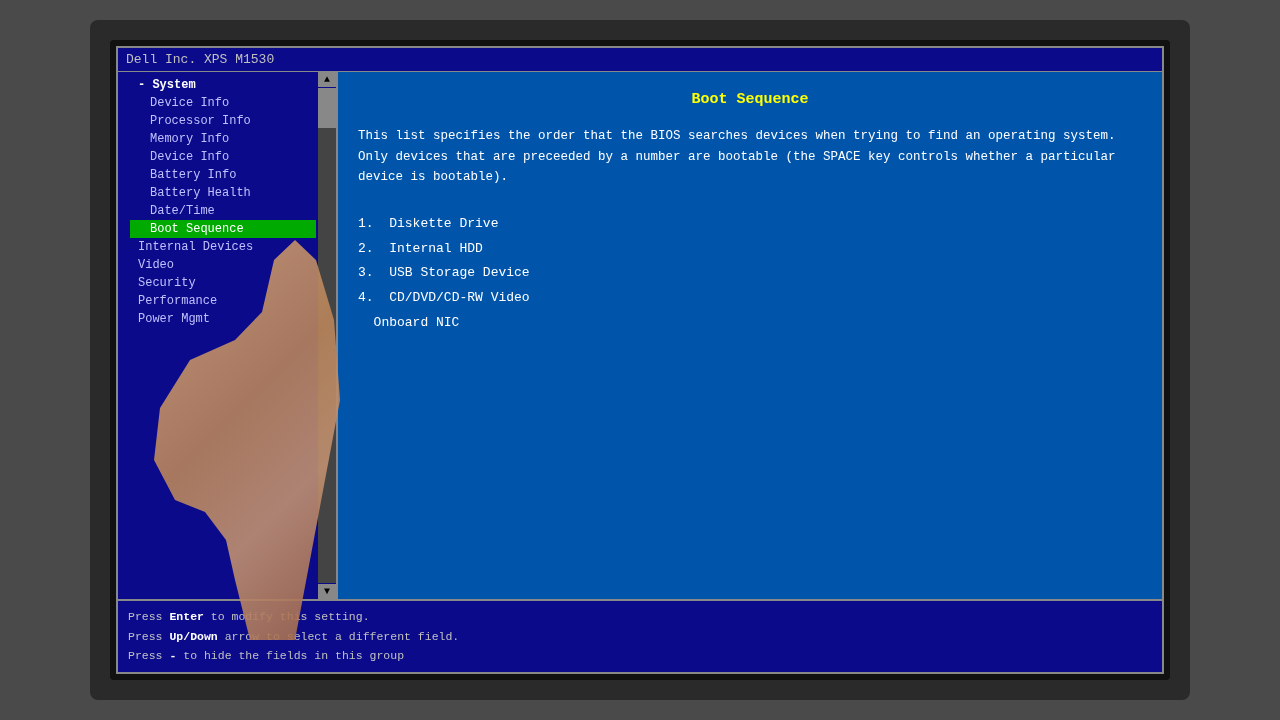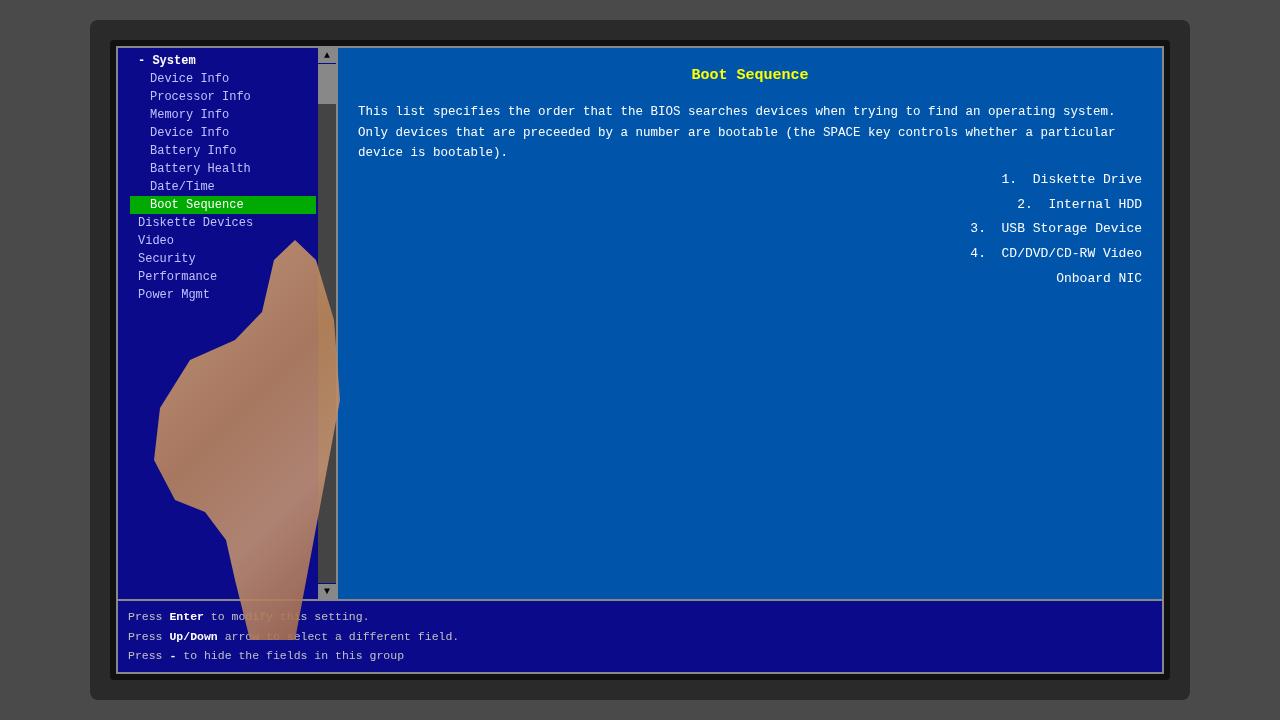--- a/index.html
+++ b/index.html
@@ -163,29 +163,28 @@
       font-size: 15px;
       color: #ffff00;
       margin-bottom: 14px;
       font-family: 'Courier New', Courier, monospace;
     }
 
     .content-description {
       color: #ffffff;
       font-size: 12.5px;
       line-height: 1.65;
-      margin-bottom: 4px;
+      margin-bottom: 24px;
       font-family: 'Courier New', Courier, monospace;
     }
 
     .boot-list {
       list-style: none;
       padding: 0;
       margin: 0;
-      text-align: right;
     }
 
     .boot-list-item {
       color: #ffffff;
       font-family: 'Courier New', Courier, monospace;
       font-size: 13px;
       padding: 2px 0;
     }
 
     
@@ -253,20 +252,23 @@
       opacity: 0.9;
     }
   </style>
 </head>
 <body>
 
 <div class="laptop-outer">
   <div class="screen-bezel">
     <div class="bios-container">
 
+      <div class="title-bar">
+        <span>Dell Inc.  XPS M1530</span>
+      </div>
 
       <div class="main-area">
 
         <div class="sidebar">
           <div class="sidebar-items">
 
             <div class="sidebar-item header">
               <span>- System</span>
             </div>
             <div class="sidebar-item indent">
@@ -287,21 +289,21 @@
             <div class="sidebar-item indent">
               <span>Battery Health</span>
             </div>
             <div class="sidebar-item indent">
               <span>Date/Time</span>
             </div>
             <div class="sidebar-item indent active">
               <span>Boot Sequence</span>
             </div>
             <div class="sidebar-item">
-              <span>Diskette Devices</span>
+              <span>Internal Devices</span>
             </div>
             <div class="sidebar-item">
               <span>Video</span>
             </div>
             <div class="sidebar-item">
               <span>Security</span>
             </div>
             <div class="sidebar-item">
               <span>Performance</span>
             </div>

